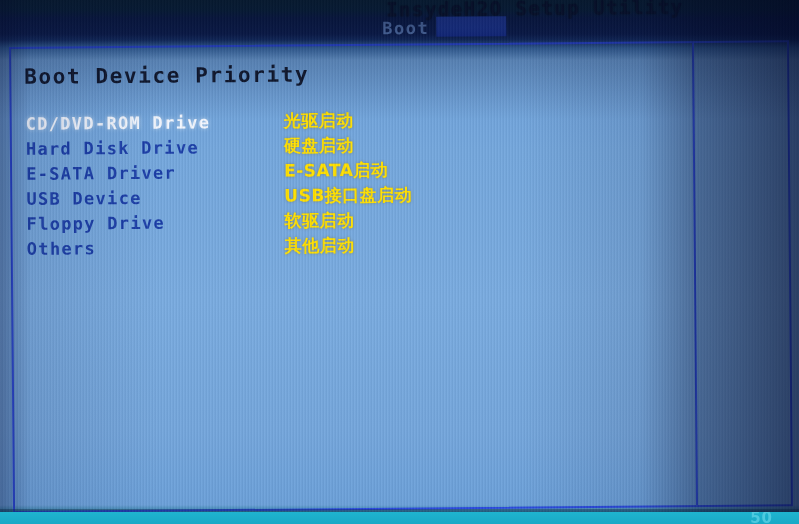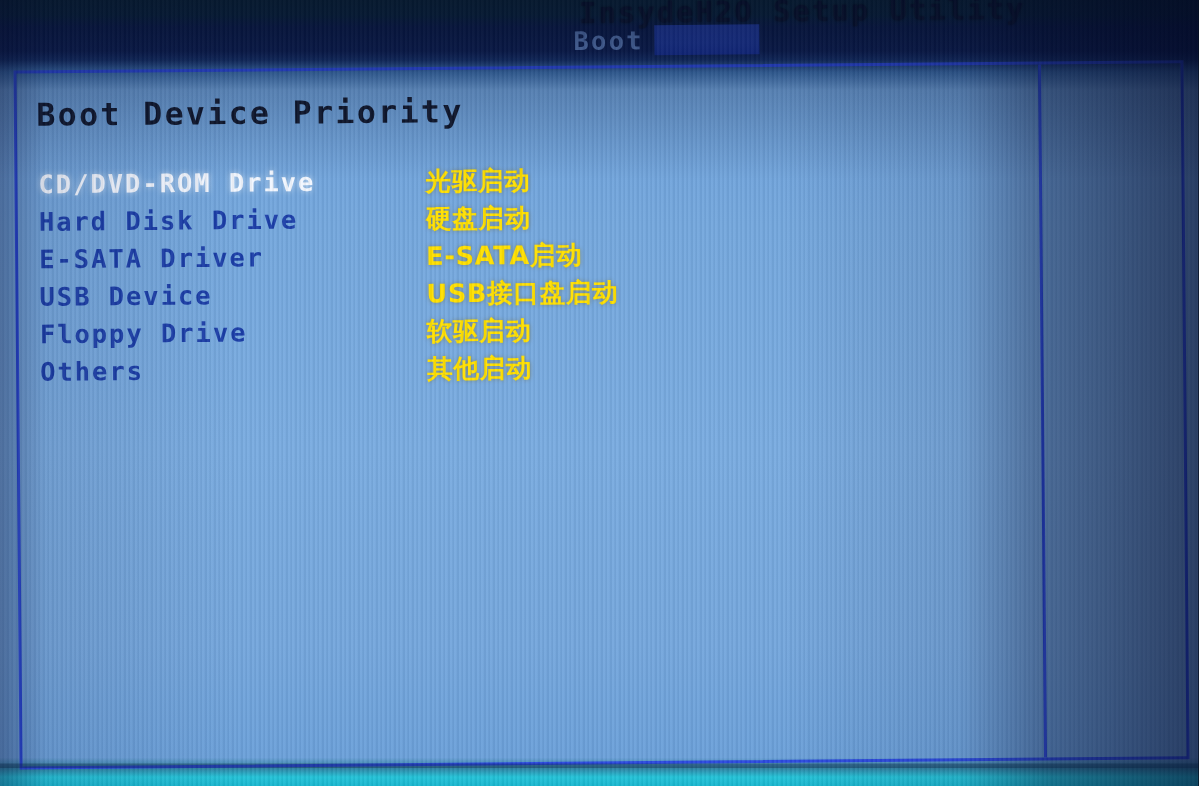--- a/index.html
+++ b/index.html
@@ -279,14 +279,17 @@
     <div id="frame-divider"></div>
 
     <div id="right-pane"></div>
   </div>
 
   <div id="scanlines"></div>
   <div id="vignette"></div>
   <div id="vignette-top"></div>
 
   <div id="bottom-dark-edge"></div>
+  <div id="bottom-strip">
+    <span id="bottom-strip-text">50</span>
+  </div>
 
 </div>
 
 </body></html>

